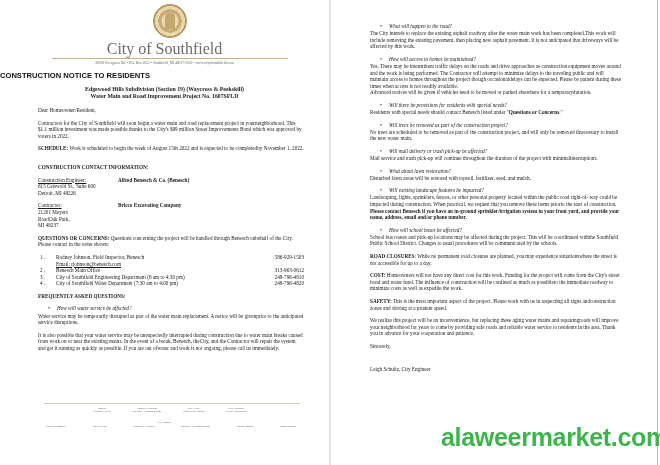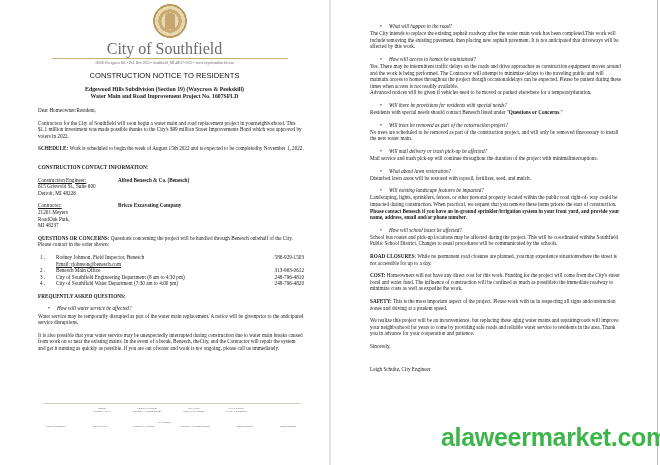--- a/index.html
+++ b/index.html
@@ -21,21 +21,21 @@
   .u { text-decoration: underline; }
   .para { margin-bottom: 6px; }
 
   
   .seal { position: absolute; left: 153px; top: 4px; width: 34px; height: 34px; border-radius: 50%;
           background: radial-gradient(circle at 50% 50%, #e9d9b3 0 35%, #c9ac74 36% 48%, #e8d7ae 49% 62%, #b9975a 63% 70%, #efe3c5 71% 100%); }
   .seal-inner { position: absolute; left: 12px; top: 9px; width: 10px; height: 16px; background: #b5945c; border-radius: 4px 4px 1px 1px; opacity: .75; }
   .city-name { position: absolute; left: 0; width: 329px; top: 40px; text-align: center; font-size: 16px; color: #6b6b6b; font-family: "Liberation Serif", serif; }
   .gold-rule { position: absolute; left: 52px; width: 236px; top: 58px; height: 1px; background: #c8b27f; }
   .addr-line { position: absolute; left: 0; width: 329px; top: 61px; text-align: center; font-size: 3.6px; color: #666; }
-  .notice-title { position: absolute; left: 0; width: 329px; top: 71px; text-align: center; font-size: 7.6px; font-weight: normal; font-family: "Liberation Sans", sans-serif; color: #111; }
+  .notice-title { position: absolute; left: 0; width: 329px; top: 71px; text-align: left; font-size: 7.6px; font-weight: bold; font-family: "Liberation Sans", sans-serif; color: #111; }
   .project-title { position: absolute; left: 0; width: 329px; top: 86px; text-align: center; font-size: 5.8px; line-height: 7px; font-weight: bold; }
 
   .contact-row { display: flex; }
   .contact-row .lbl { width: 80px; }
   .order-list { margin-top: 3px; }
   .order-item { display: flex; }
   .order-item .num { width: 18px; padding-left: 2px; }
   .order-item .name { flex: 1; }
   .order-item .phone { width: 40px; text-align: right; }
   .email-line { padding-left: 18px; }

